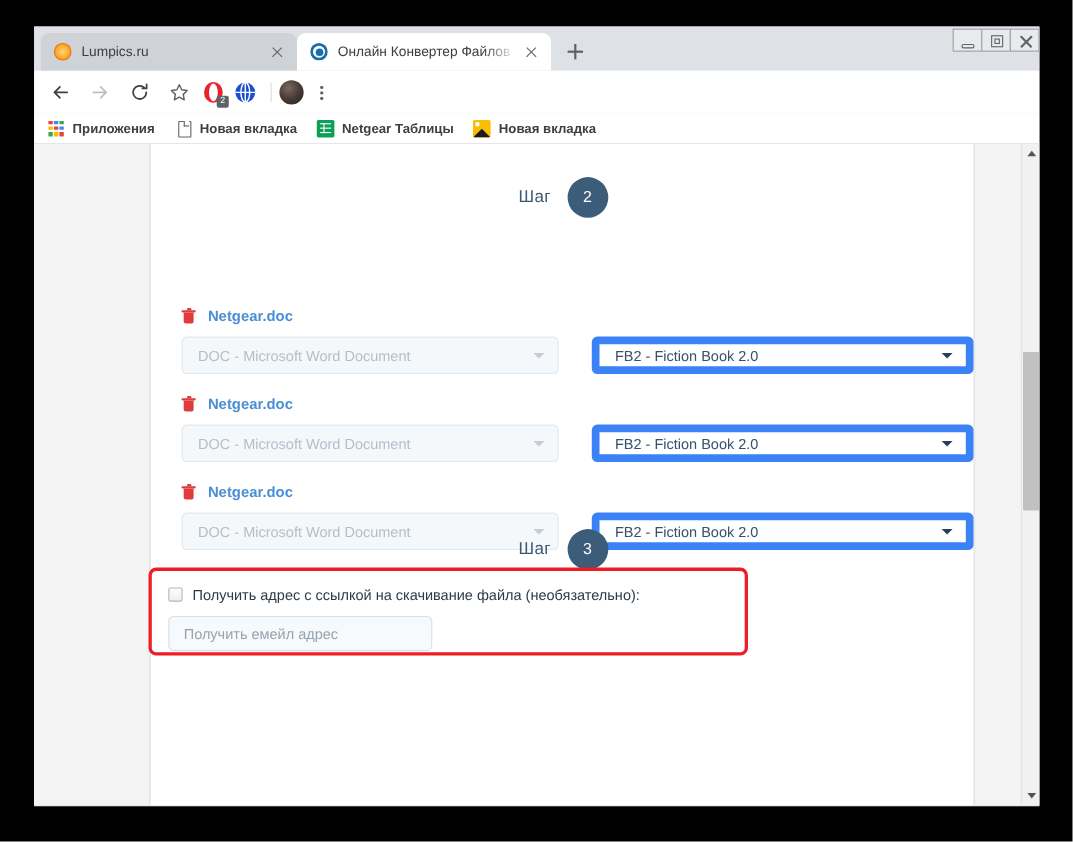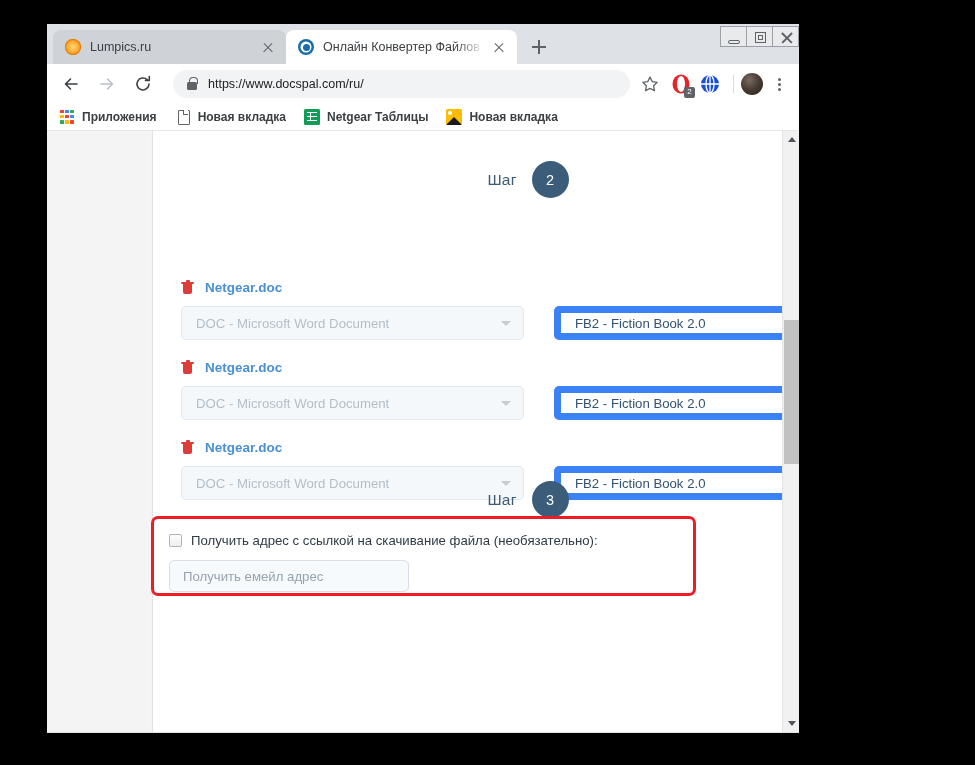--- a/index.html
+++ b/index.html
@@ -10,25 +10,24 @@
     background: #000000;
     font-family: "Liberation Sans", sans-serif;
     overflow: hidden;
   }
 
   
   .browser-window {
     position: absolute;
     left: 31px;
     top: 24px;
-    width: 752px;
+    width: 914px;
     height: 709px;
     background: #dee1e6;
     overflow: hidden;
-    margin-left: 16px;
   }
 
   
   .tab-strip {
     position: relative;
     height: 40px;
     background: #dee1e6;
     display: flex;
     align-items: flex-end;
     padding-left: 6px;
@@ -646,24 +645,20 @@
       </svg>
     </div>
 
     <div class="nav-btn">
       <svg width="20" height="20" viewBox="0 0 20 20">
         <path d="M16 10 a6 6 0 1 1 -1.9 -4.4" stroke="#3c4043" stroke-width="1.6" fill="none" stroke-linecap="round"></path>
         <path d="M16.3 2.6 L16.3 6.4 L12.5 6.4" stroke="#3c4043" stroke-width="1.6" fill="none" stroke-linecap="round" stroke-linejoin="round"></path>
       </svg>
     </div>
 
-    <div class="omnibox">
-      <span class="lock-icon"></span>
-      <span class="url-text">https://www.docspal.com/ru/</span>
-    </div>
 
     <div class="star-btn">
       <svg width="20" height="20" viewBox="0 0 20 20" style="position:absolute;left:4px;top:4px">
         <path d="M10 3 L12.2 7.6 L17.2 8.3 L13.6 11.8 L14.5 16.8 L10 14.4 L5.5 16.8 L6.4 11.8 L2.8 8.3 L7.8 7.6 Z" fill="none" stroke="#5f6368" stroke-width="1.3" stroke-linejoin="round"></path>
       </svg>
     </div>
 
     <div class="ext-icon">
       <svg width="22" height="22" viewBox="0 0 22 22" style="position:absolute;left:2px;top:2px">
         <ellipse cx="11" cy="11" rx="8.5" ry="9.5" fill="#e8232a"></ellipse>

